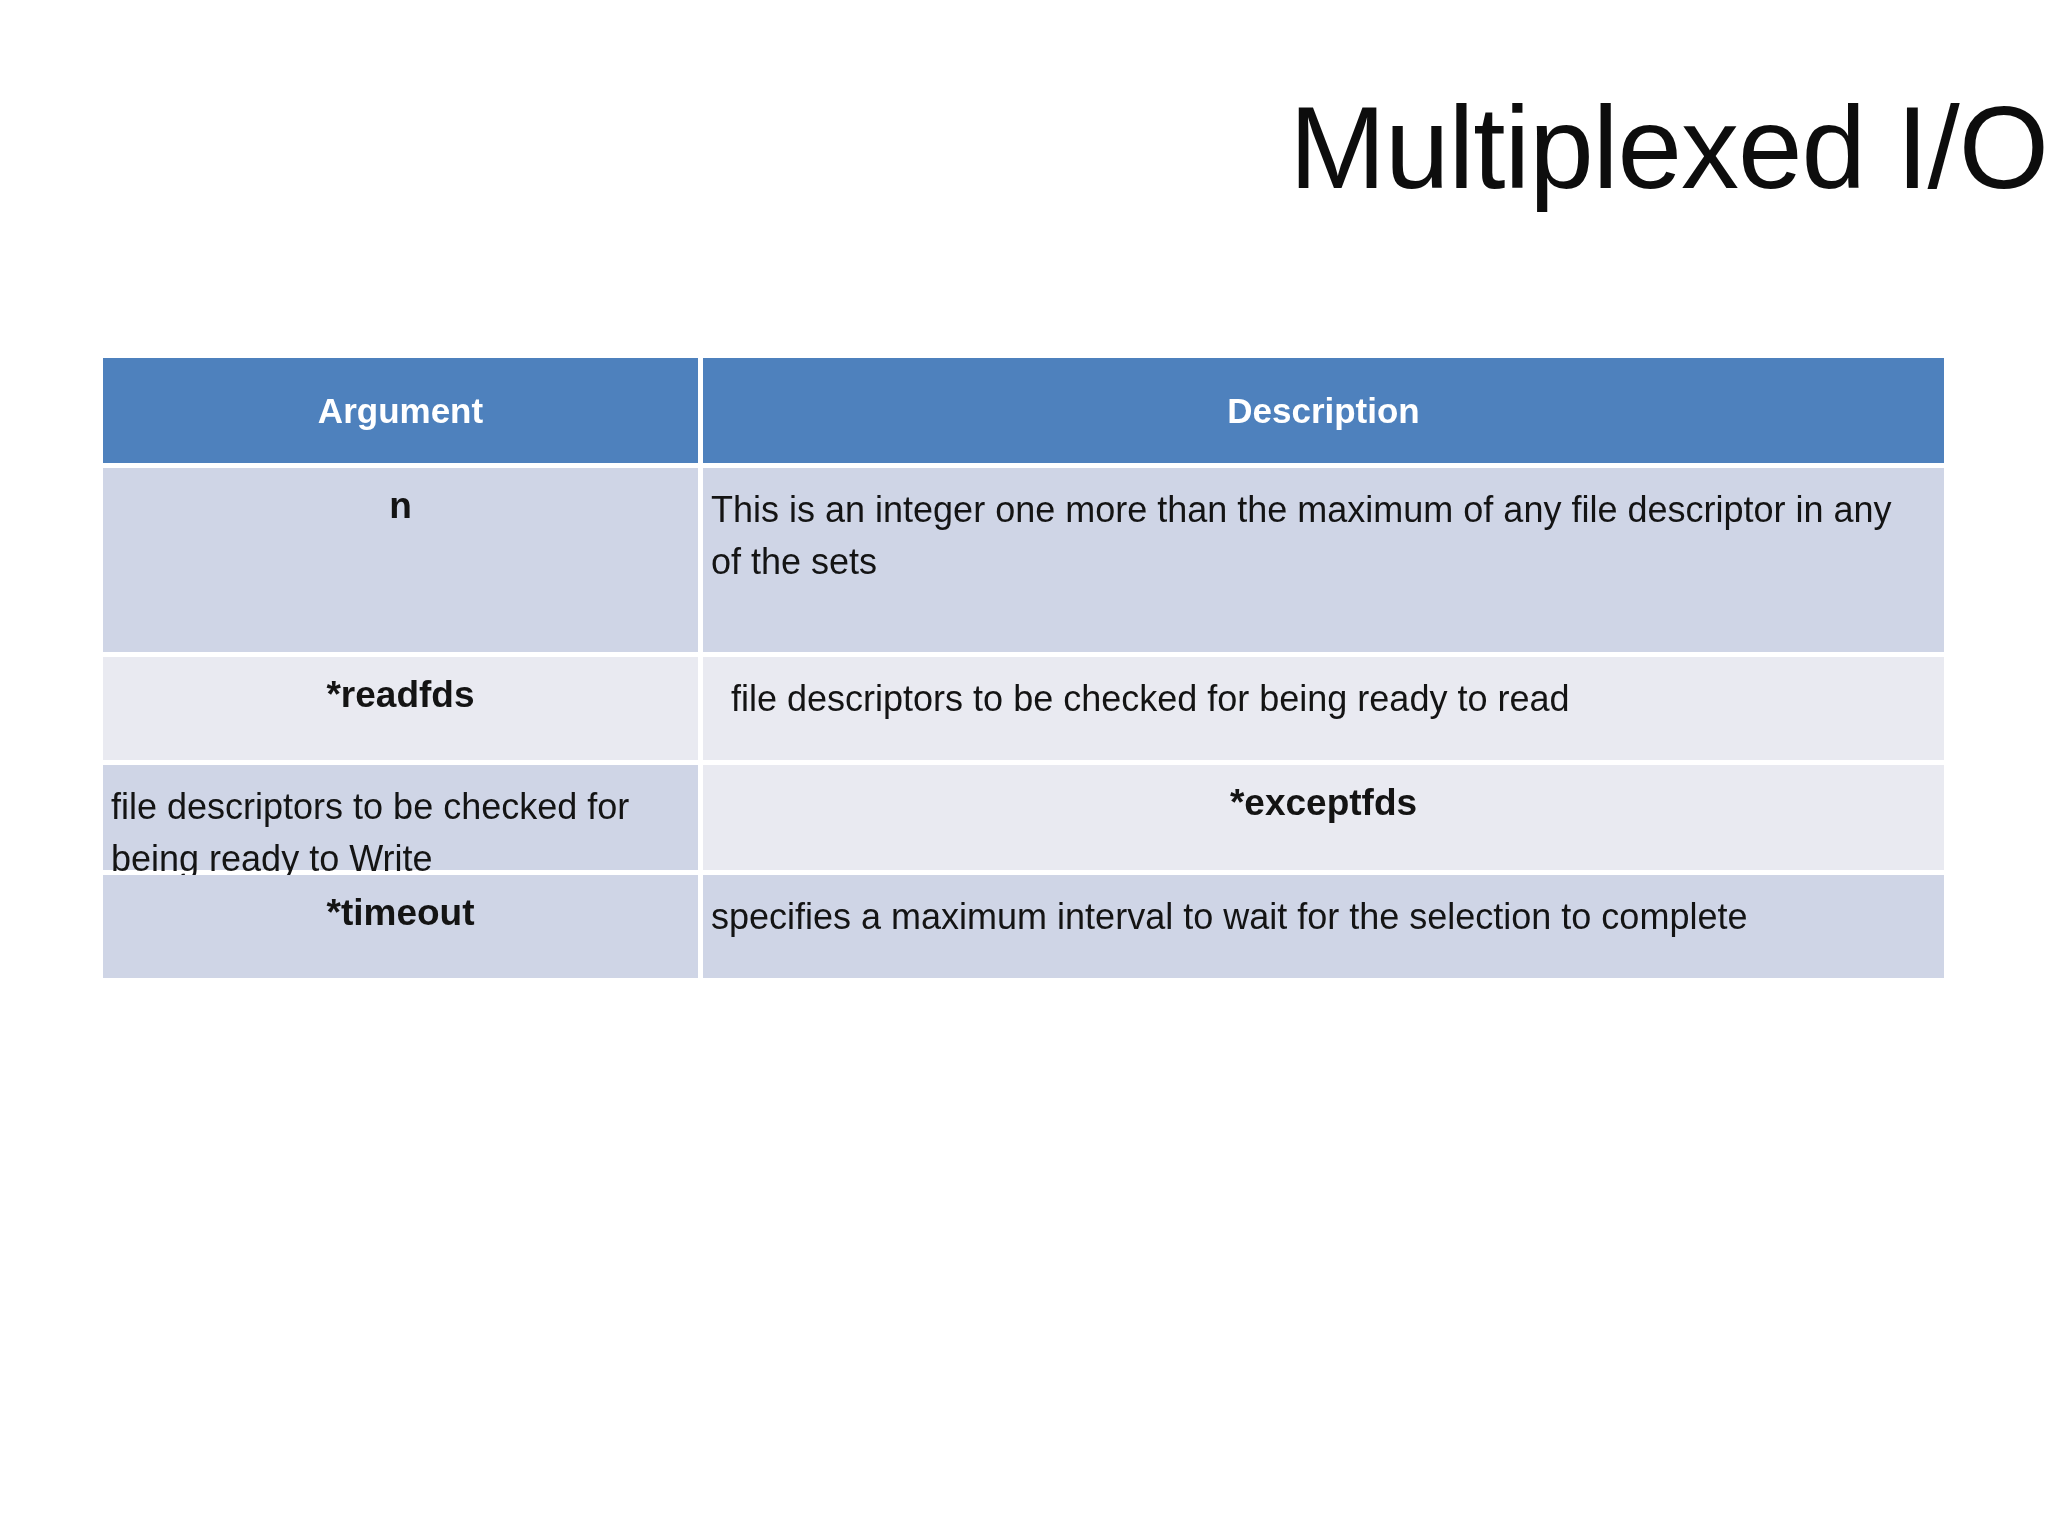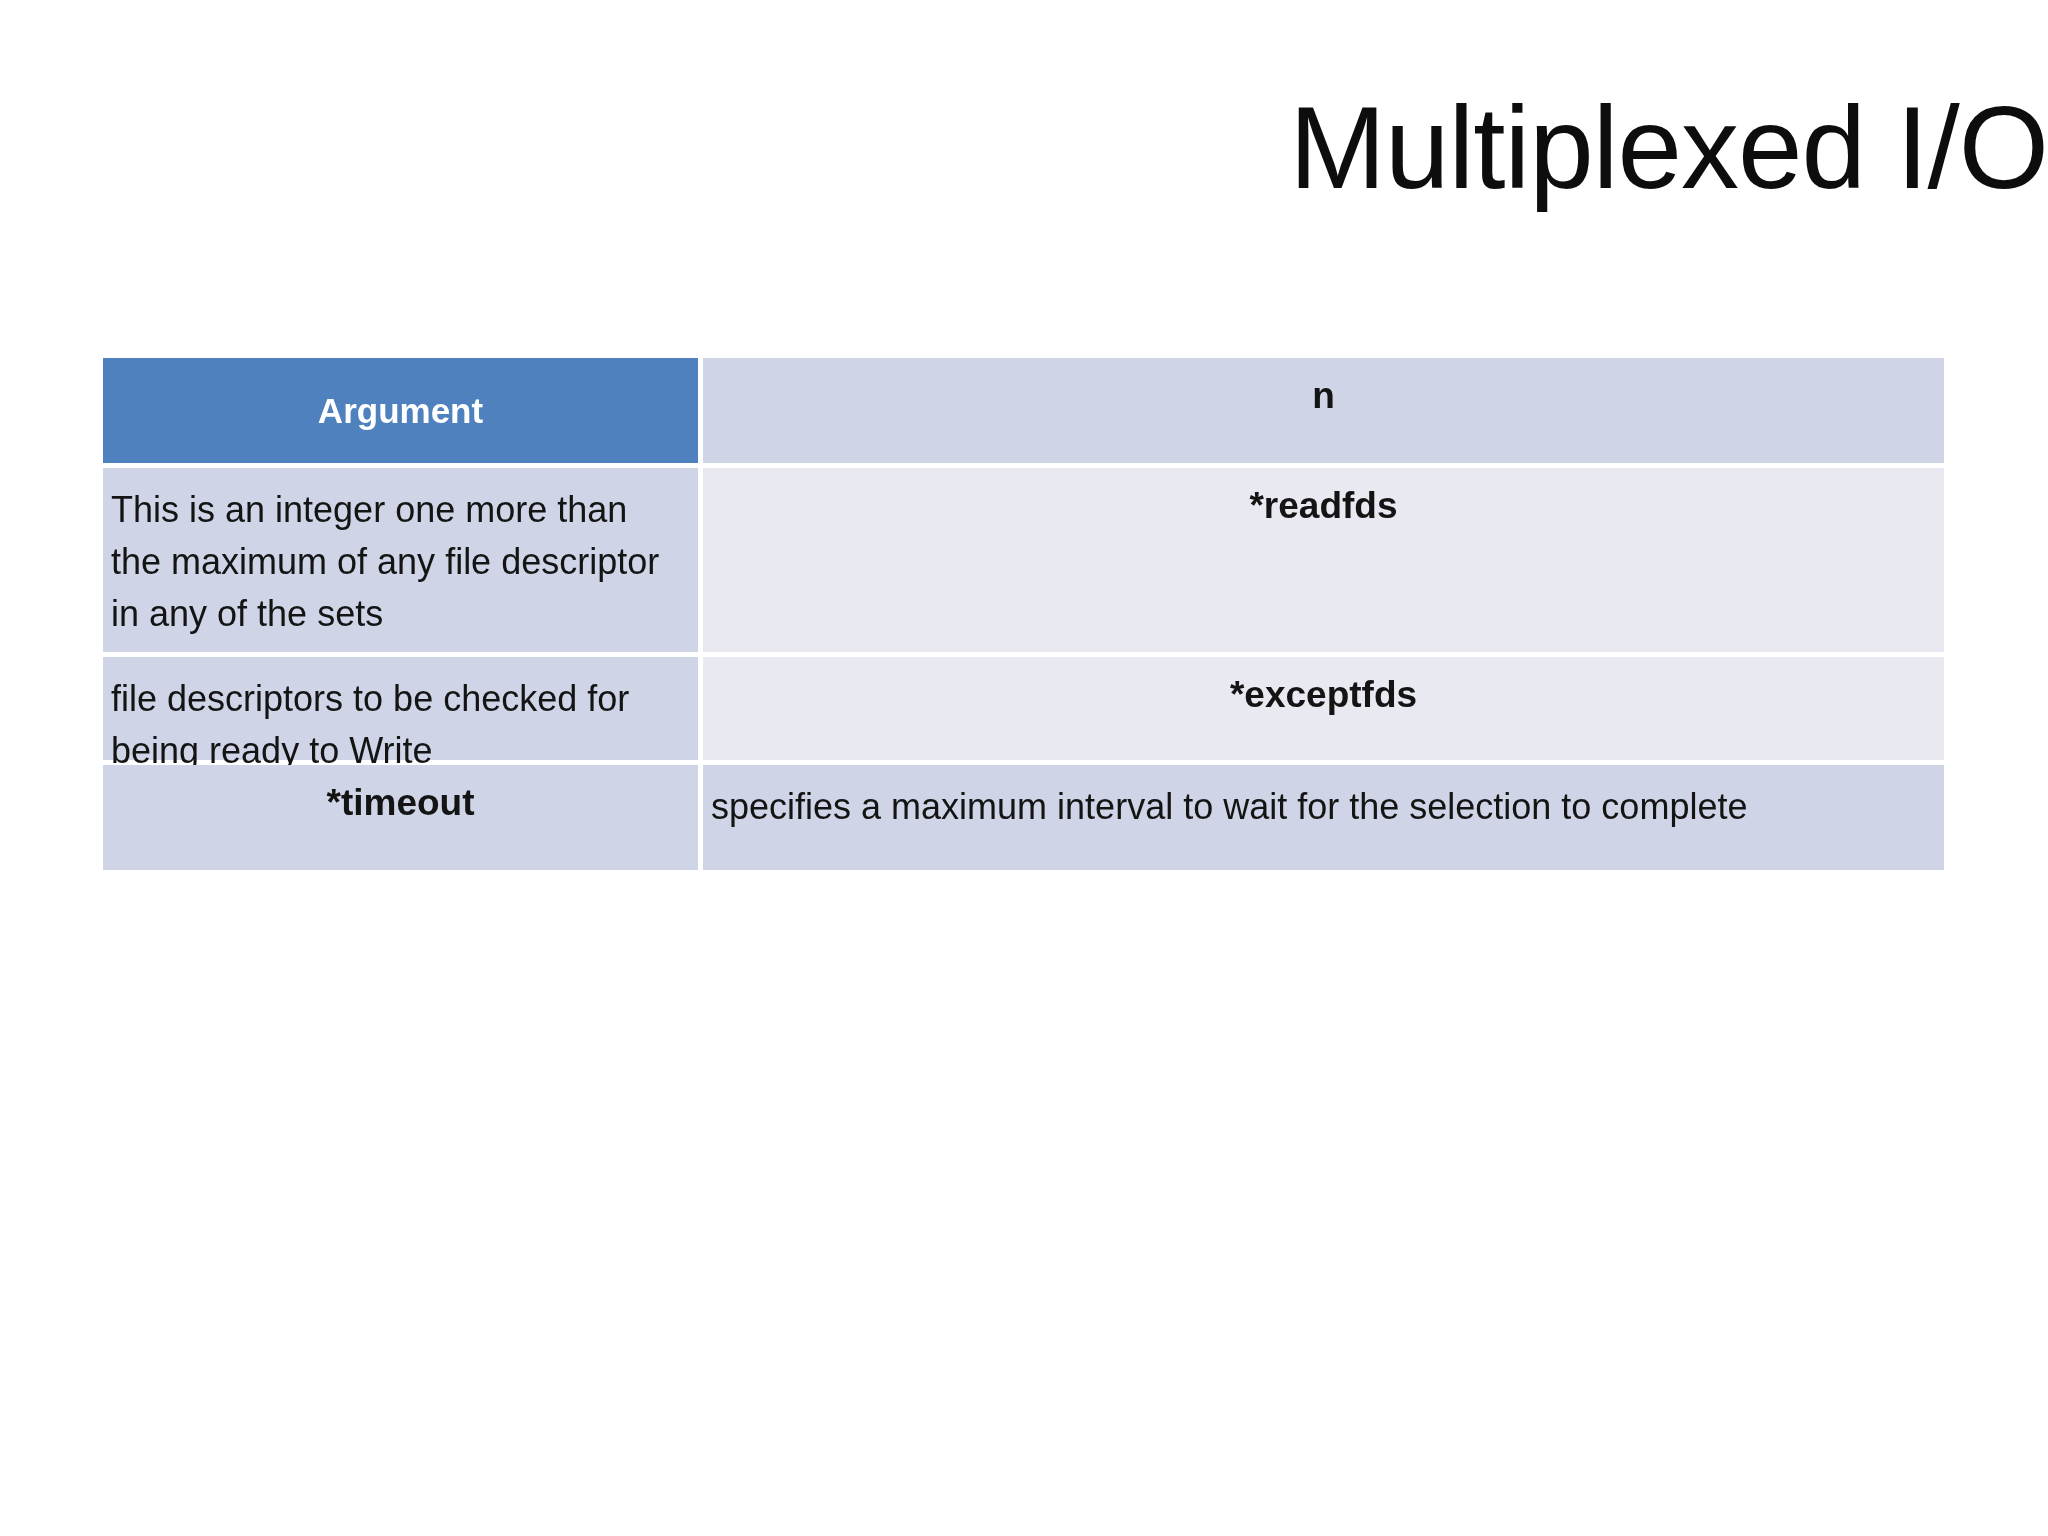--- a/index.html
+++ b/index.html
@@ -69,25 +69,27 @@
   .bold { font-weight: 700; }
 </style>
 </head>
 <body style="color: rgb(20, 20, 20);">
 
 <h1 class="slide-title">Multiplexed I/O</h1>
 
 <div class="args-table">
 
   <div class="cell th">Argument</div>
+  <div class="cell th">Description</div>
 
   <div class="cell arg band-dark bold">n</div>
   <div class="cell desc band-dark">This is an integer one more than the maximum of any file descriptor in any of the sets</div>
 
   <div class="cell arg band-light">*readfds</div>
+  <div class="cell desc band-light">  file descriptors to be checked for being ready to read</div>
 
   <div class="cell desc band-dark">file descriptors to be checked for being ready to Write</div>
 
   <div class="cell arg band-light">*exceptfds</div>
 
   <div class="cell arg band-dark bold">*timeout</div>
   <div class="cell desc band-dark">specifies a maximum interval to wait for the selection to complete</div>
 
 </div>
 

